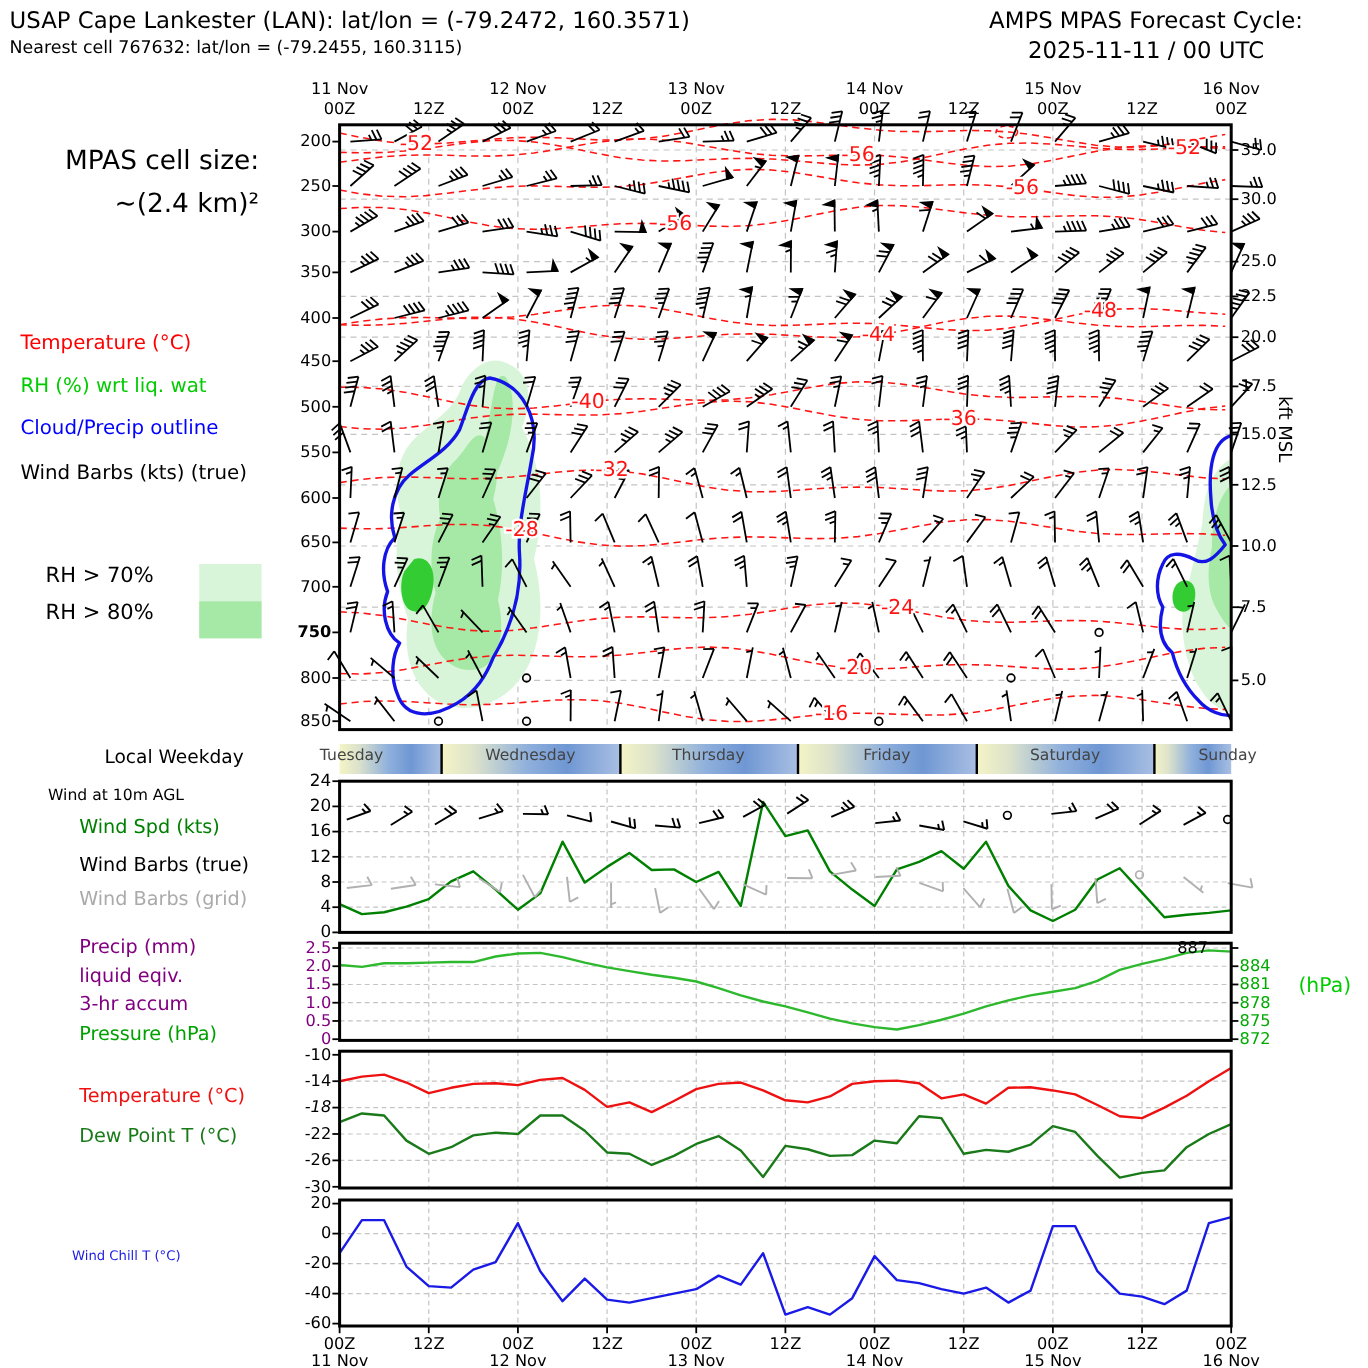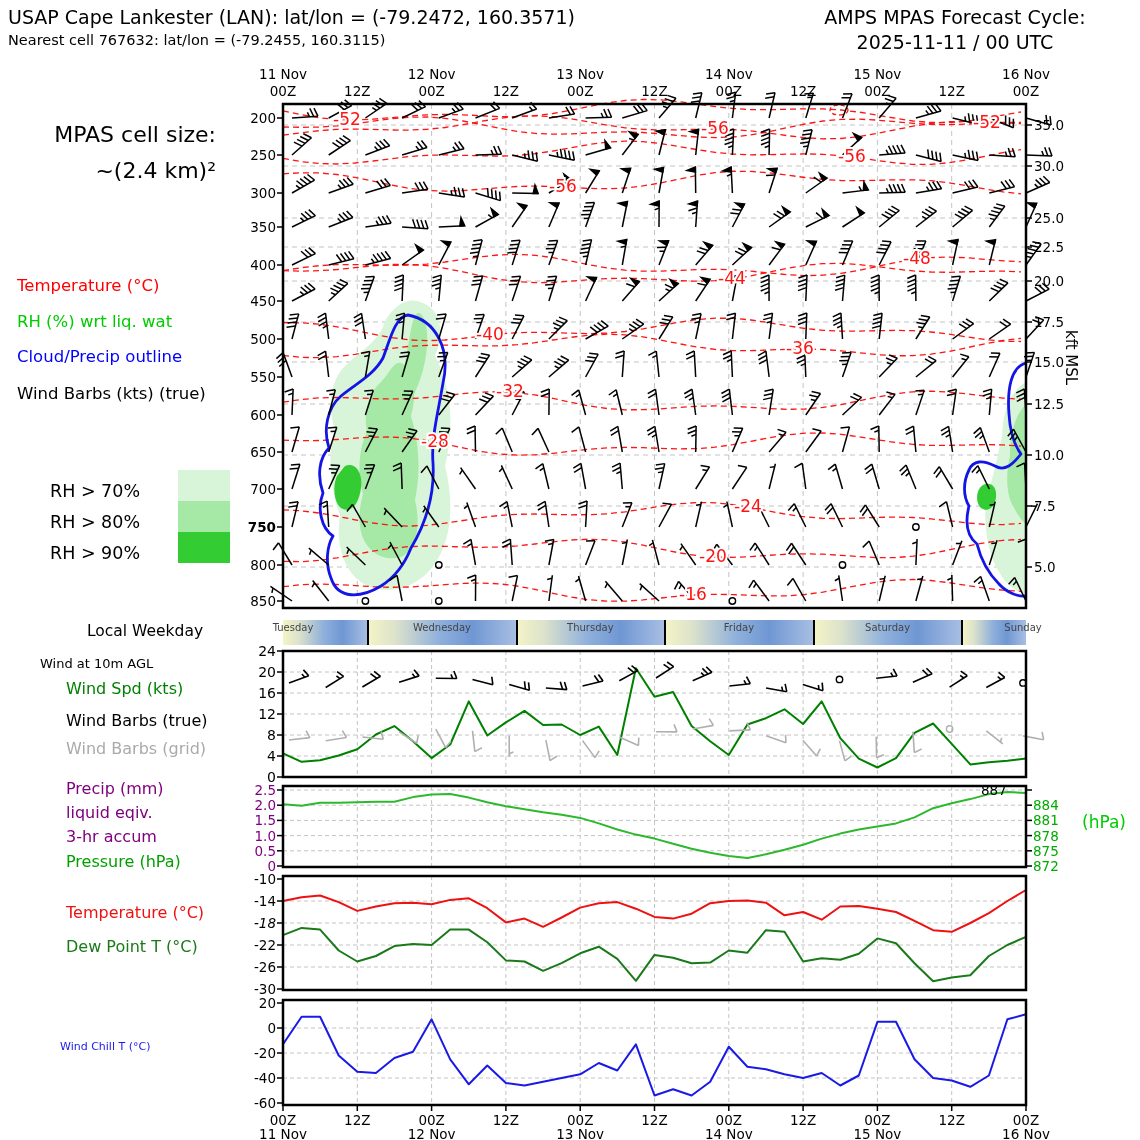--- a/index.html
+++ b/index.html
@@ -5,27 +5,27 @@
   html,body{margin:0;padding:0;background:#fff;}
   #app{position:relative;width:1140px;height:1140px;background:#fff;
        font-family:"DejaVu Sans","Liberation Sans",sans-serif;overflow:hidden;}
   .abs{position:absolute;}
   .title1{left:8px;top:6px;font-size:19px;color:#000;white-space:nowrap;}
   .title2{left:8px;top:32px;font-size:14.5px;color:#000;white-space:nowrap;}
   .rtitle{left:790px;width:330px;text-align:center;font-size:19px;color:#000;white-space:nowrap;}
   .mpas1{left:10px;top:122px;width:206px;text-align:right;font-size:22px;color:#000;}
   .mpas2{left:10px;top:158px;width:206px;text-align:right;font-size:22px;color:#000;}
   .legtxt{left:17px;font-size:16.5px;white-space:nowrap;}
-  .rhrow{position:absolute;left:50px;display:flex;align-items:flex-end;font-size:17.5px;color:#000;}
+  .rhrow{position:absolute;left:38px;display:flex;align-items:flex-start;font-size:17.5px;color:#000;}
   .rhlab{width:122px;text-align:left;}
   .rhsw{width:52px;height:31px;margin-left:6px;}
   .ticklabel{position:absolute;font-size:13.5px;color:#000;white-space:nowrap;}
   .panlab{position:absolute;font-size:16px;white-space:nowrap;}
   .small{font-size:13px;}
-  .wday{position:absolute;top:622px;font-size:10px;color:#444;transform:translateX(-50%);white-space:nowrap;}
+  .wday{position:absolute;top:622px;font-size:13px;color:#444;transform:translateX(-50%);white-space:nowrap;}
   .kft{position:absolute;left:1080px;top:330px;font-size:15px;color:#000;transform:rotate(90deg);transform-origin:left top;white-space:nowrap;}
   svg{position:absolute;overflow:visible;}
 </style>
 </head>
 <body>
 
 <div id="app">
   <div class="abs title1">USAP Cape Lankester (LAN): lat/lon = (-79.2472, 160.3571)</div>
   <div class="abs title2">Nearest cell 767632: lat/lon = (-79.2455, 160.3115)</div>
   <div class="abs rtitle" style="top:6px">AMPS MPAS Forecast Cycle:</div>
@@ -39,24 +39,20 @@
   <div class="abs legtxt" style="top:347px;color:#0000ff">Cloud/Precip outline</div>
   <div class="abs legtxt" style="top:384px;color:#000">Wind Barbs (kts) (true)</div>
 
   <div class="rhrow" style="top:470px">
     <span class="rhlab">RH &gt; 70%</span>
     <span class="rhsw" style="background: rgb(217, 245, 217);"></span>
   </div>
   <div class="rhrow" style="top:501px">
     <span class="rhlab">RH &gt; 80%</span>
     <span class="rhsw" style="background: rgb(166, 232, 166);"></span>
-  </div>
-  <div class="rhrow" style="top:532px">
-    <span class="rhlab">RH &gt; 90%</span>
-    <span class="rhsw" style="background: rgb(51, 204, 51);"></span>
   </div>
 
   <div class="abs" style="left:87px;top:622px;font-size:15.5px;color:#000">Local Weekday</div>
   <div class="abs" id="weekbar" style="left:283px;top:620px;width:743px;height:25px">
       <div style="position: absolute; top: 0px; height: 25px; left: 0px; width: 85px; background: linear-gradient(90deg, rgb(244, 244, 198) 0%, rgb(221, 227, 203) 18%, rgb(143, 176, 220) 48%, rgb(111, 151, 211) 70%, rgb(169, 191, 227) 100%);"></div>
       <div style="position: absolute; top: 0px; height: 25px; left: 85px; width: 148.6px; background: linear-gradient(90deg, rgb(244, 244, 198) 0%, rgb(221, 227, 203) 18%, rgb(143, 176, 220) 48%, rgb(111, 151, 211) 70%, rgb(169, 191, 227) 100%);"></div>
       <div style="position: absolute; top: 0px; height: 25px; width: 2px; background: rgb(0, 0, 0); left: 84px;"></div>
       <div style="position: absolute; top: 0px; height: 25px; left: 233.6px; width: 148.6px; background: linear-gradient(90deg, rgb(244, 244, 198) 0%, rgb(221, 227, 203) 18%, rgb(143, 176, 220) 48%, rgb(111, 151, 211) 70%, rgb(169, 191, 227) 100%);"></div>
       <div style="position: absolute; top: 0px; height: 25px; width: 2px; background: rgb(0, 0, 0); left: 232.6px;"></div>
       <div style="position: absolute; top: 0px; height: 25px; left: 382.2px; width: 148.6px; background: linear-gradient(90deg, rgb(244, 244, 198) 0%, rgb(221, 227, 203) 18%, rgb(143, 176, 220) 48%, rgb(111, 151, 211) 70%, rgb(169, 191, 227) 100%);"></div>

